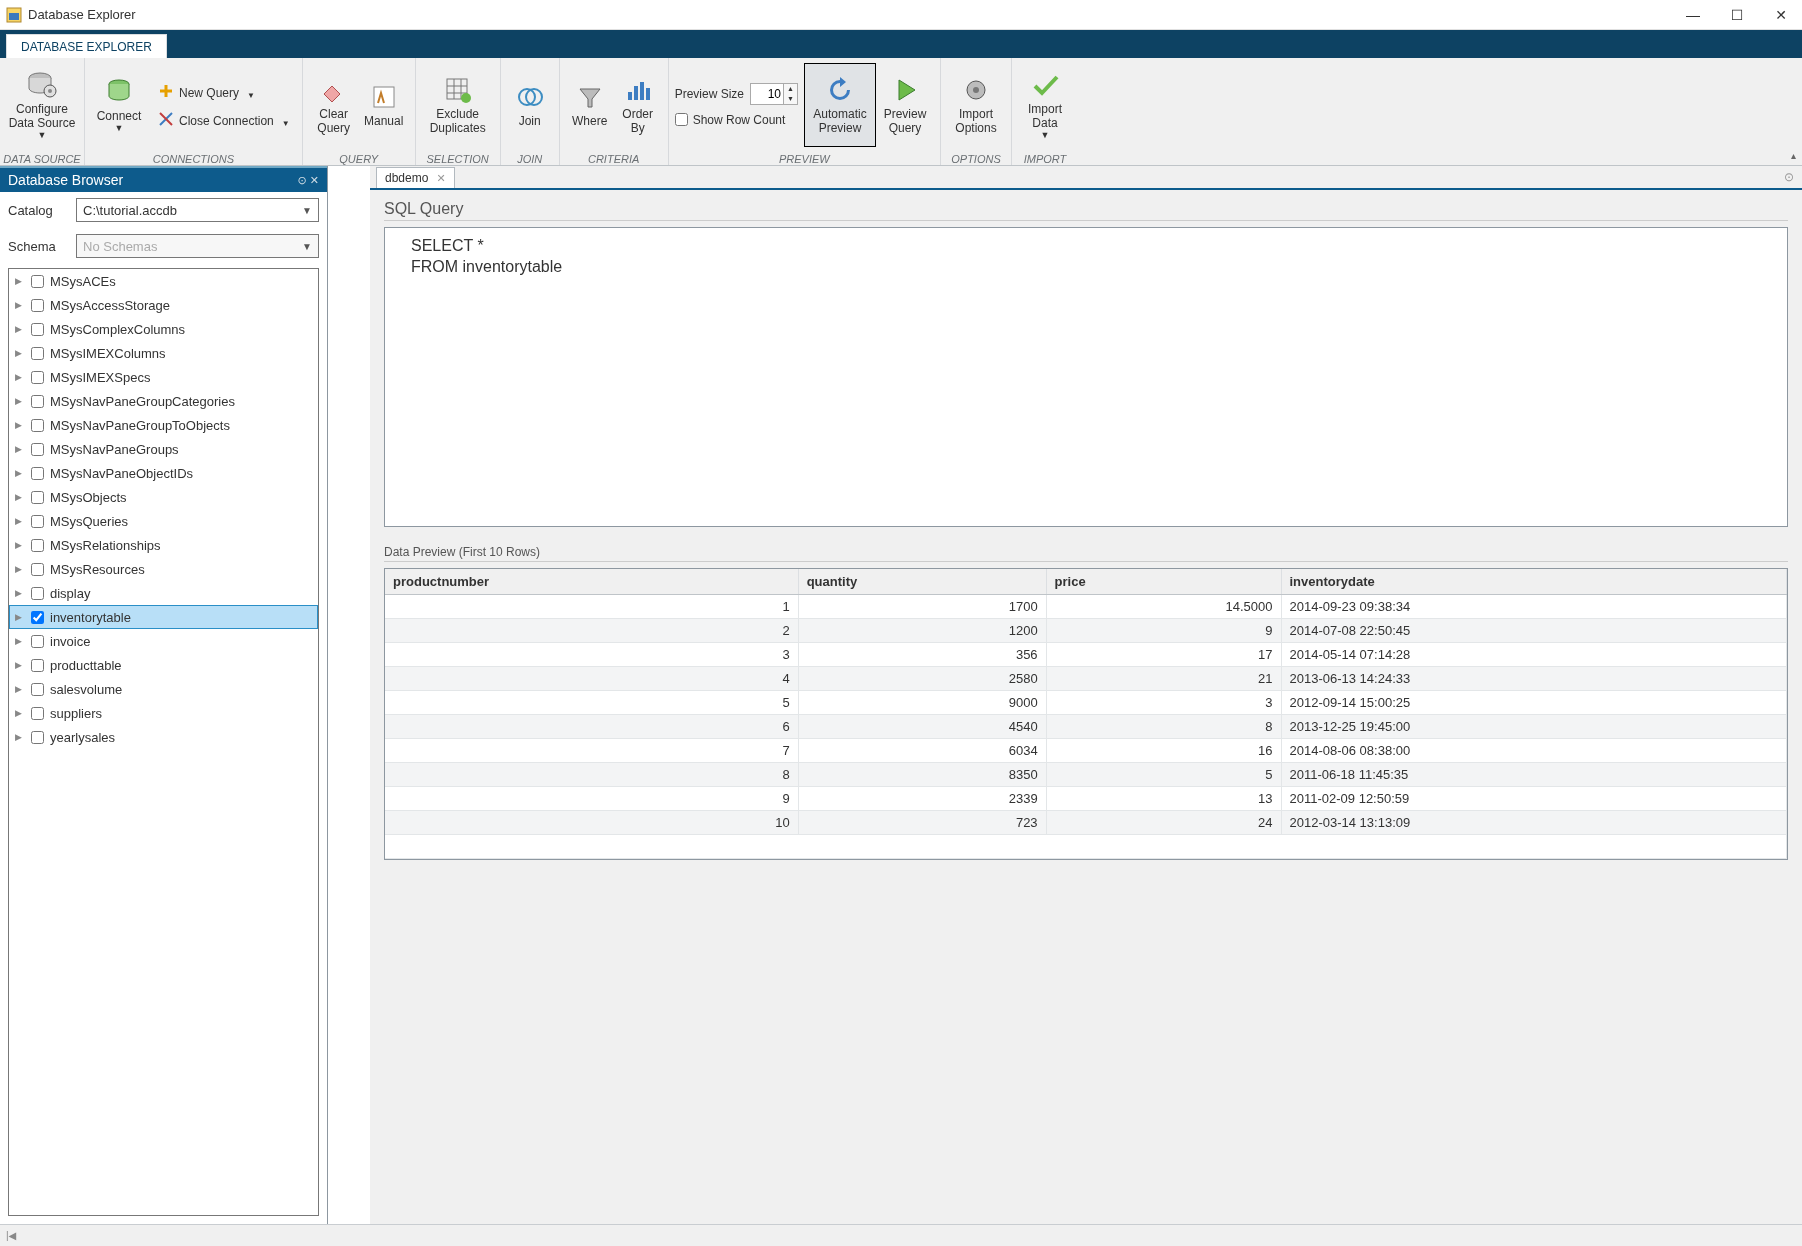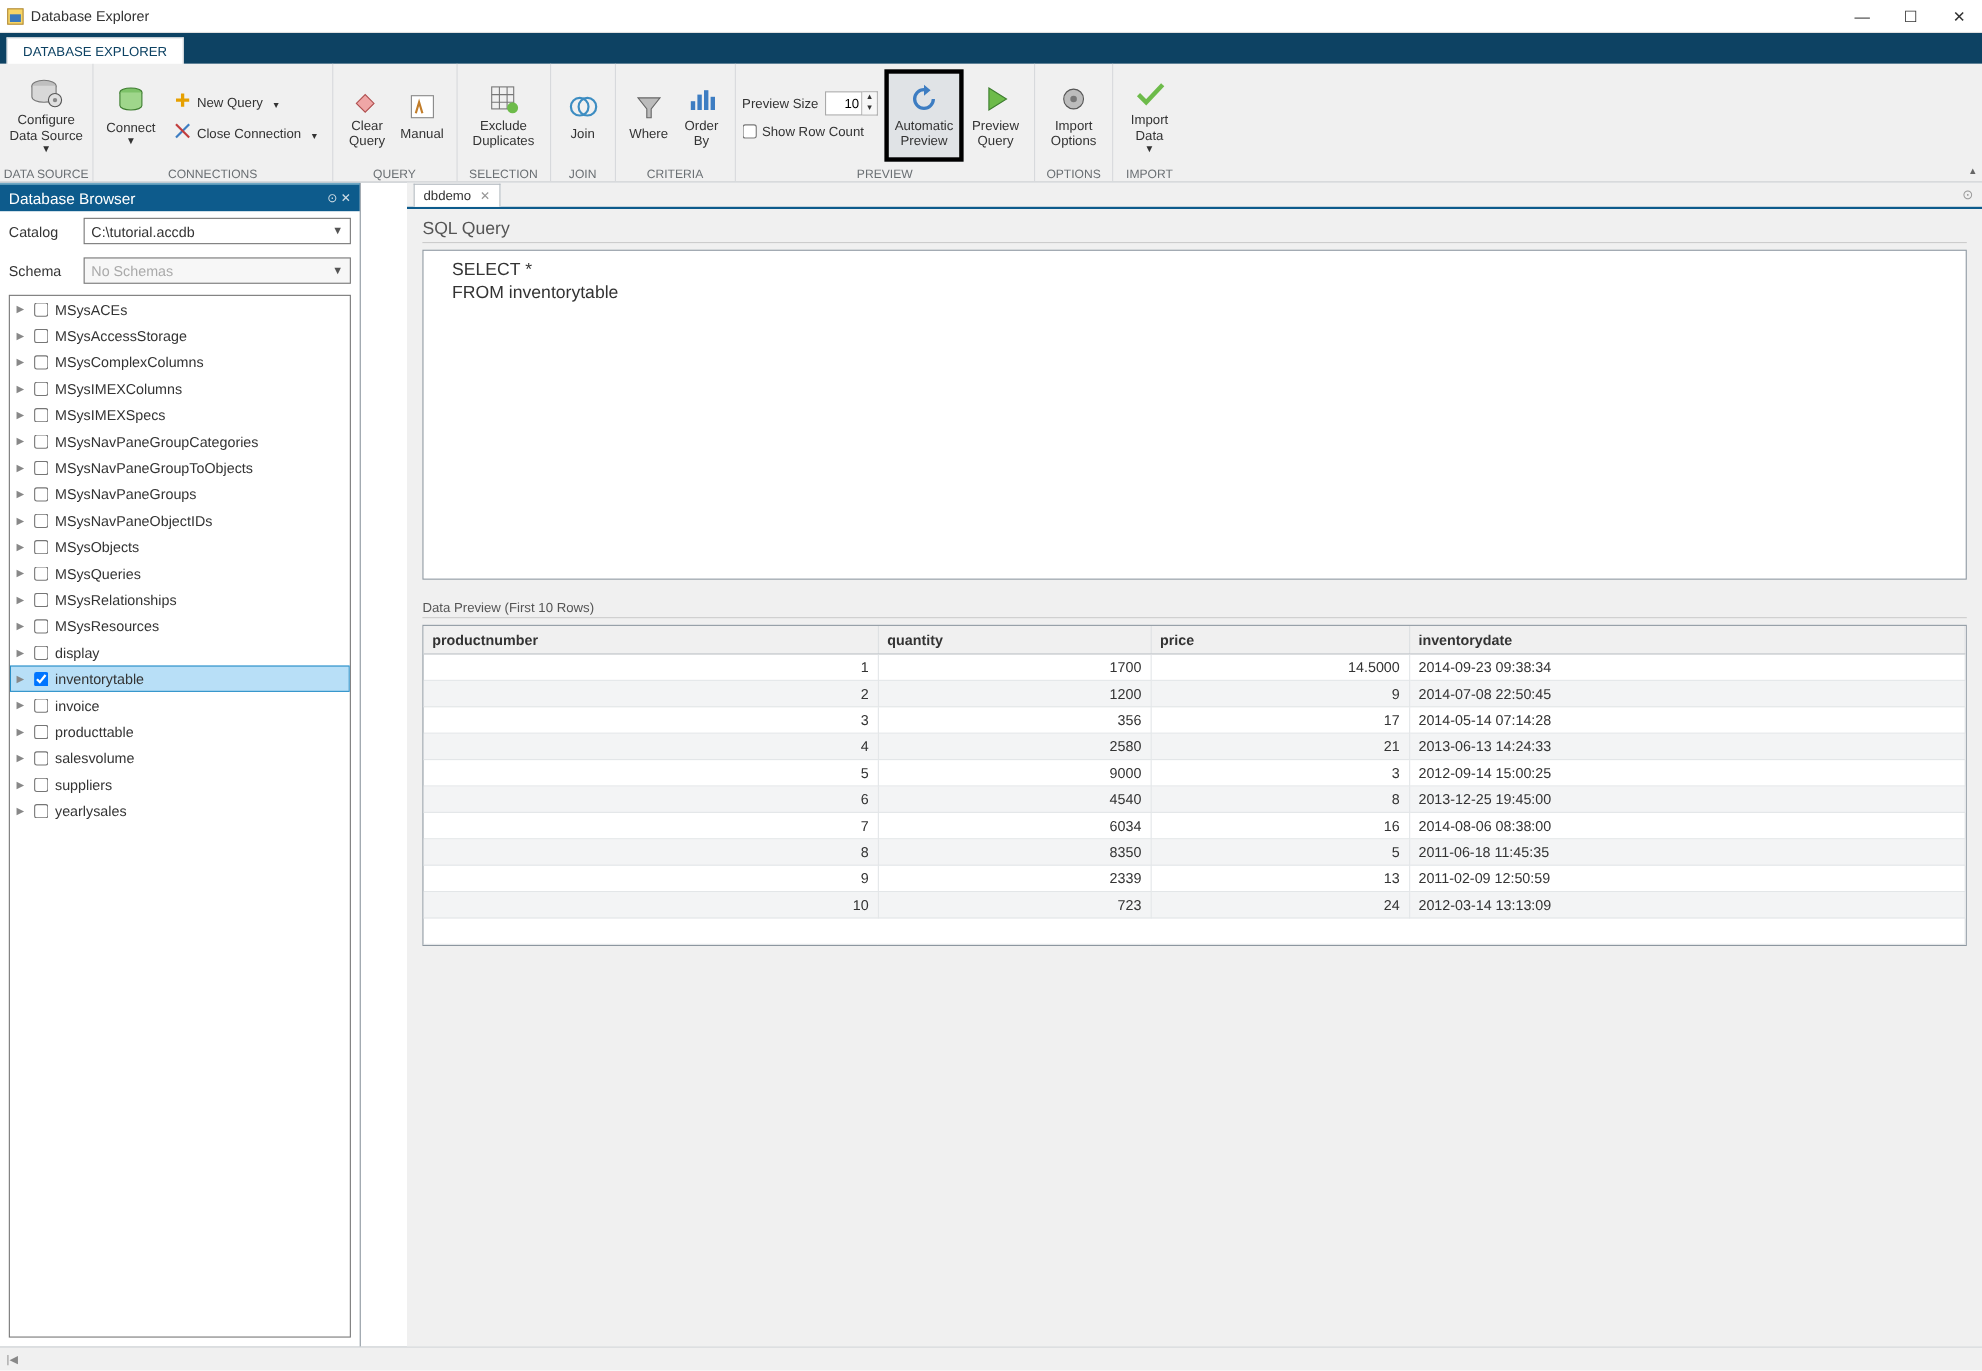--- a/index.html
+++ b/index.html
@@ -7,23 +7,23 @@
   .title-bar { height: 30px; display: flex; align-items: center; padding: 0 8px 0 6px; background: #fff; border-bottom: 1px solid #e0e0e0; }
   .title-bar .app-icon { width: 16px; height: 16px; margin-right: 6px; }
   .title-bar .title { font-size: 13px; color: #333; flex: 1; }
   .title-bar .win-controls { display: flex; gap: 18px; }
   .title-bar .win-controls span { width: 26px; text-align: center; font-size: 14px; font-family: Arial; }
   .tab-strip { height: 28px; background: #0d4263; display: flex; align-items: flex-end; padding-left: 6px; }
   .tab-strip .tab { background: #fff; color: #0d4263; padding: 5px 14px; font-size: 12px; font-weight: 500; border-top: 1px solid #dadde0; border-left: 1px solid #dadde0; border-right: 1px solid #dadde0; position: relative; top: 1px; }
   .ribbon { background: #f0f0f0; border-bottom: 1px solid #bfc4c8; display: flex; align-items: stretch; height: 108px; position: relative; }
   .ribbon .group { border-right: 1px solid #d7d9dc; display: flex; flex-direction: column; }
   .ribbon .group-content { flex: 1; display: flex; align-items: center; padding: 0 6px; }
-  .ribbon .group-label { text-align: center; font-size: 11px; color: #6a6f73; padding: 2px 0 0; }
+  .ribbon .group-label { text-align: center; font-size: 11px; color: #6a6f73; padding: 2px 0 0; font-style: italic; }
   .big-btn { display: flex; flex-direction: column; align-items: center; justify-content: center; width: 72px; height: 84px; text-align: center; font-size: 12px; color: #333; border: 1px solid transparent; }
-  .big-btn.active { background: #e0e3e6; border: 4px solid #000000; }
+  .big-btn.active { background: #e0e3e6; border: 1px solid #000000; }
   .big-btn .icon { width: 32px; height: 32px; display: flex; align-items: center; justify-content: center; margin-bottom: 2px; }
   .big-btn .lbl { line-height: 1.1; }
   .small-btn { display: flex; align-items: flex-end; padding: 3px 6px; font-size: 12px; }
   .small-btn .icon { width: 18px; height: 18px; margin-right: 4px; display:inline-flex; align-items:center; justify-content:center; }
   .ribbon .spinner { display:flex; align-items:center; }
   .ribbon .spinner input { width: 34px; height: 22px; text-align: right; border: 1px solid #aaa; font-size: 12px; padding-right:2px; }
   .ribbon .spinner .arrows { display:flex; flex-direction:column; border: 1px solid #aaa; border-left:none; height:22px; width:14px; }
   .ribbon .spinner .arrows span { flex:1; font-size:7px; display:flex; align-items:center; justify-content:center; background:#f7f7f7; }
   .ribbon .collapse-arrow { position:absolute; right:6px; bottom:4px; font-size:10px; color:#666; }
   .body-area { display: flex; height: calc(1246px - 30px - 28px - 108px - 22px); }

